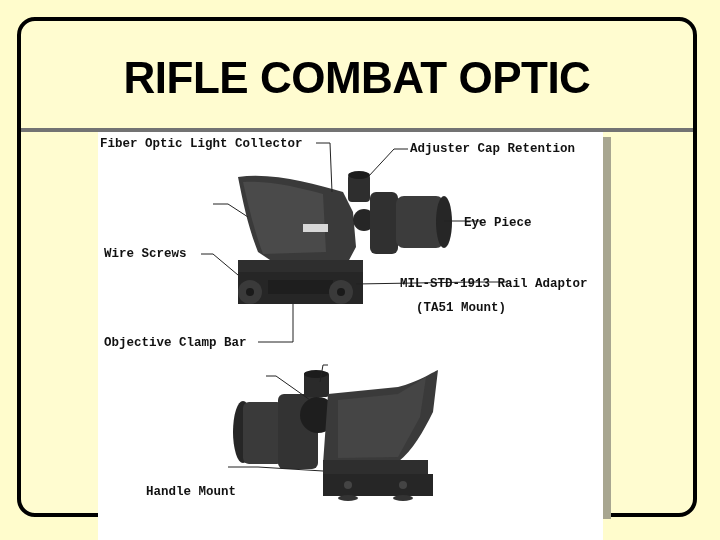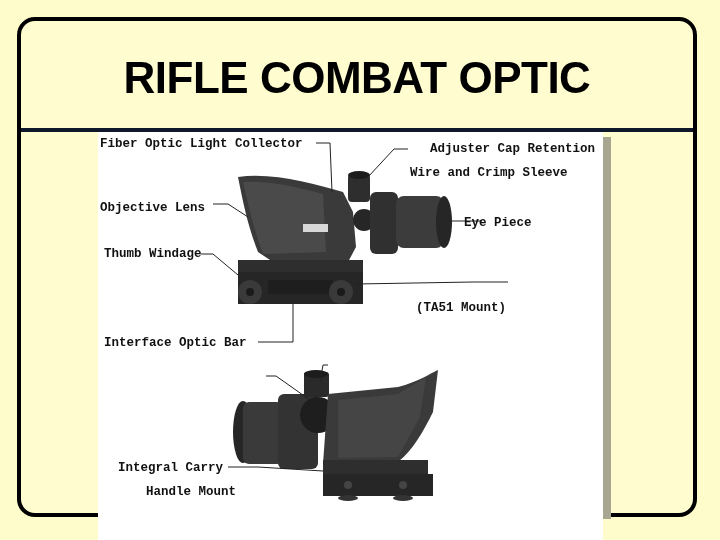--- a/index.html
+++ b/index.html
@@ -1,18 +1,18 @@
 <!DOCTYPE html>
 <html><head>
 <meta charset="utf-8">
 <style>
   html, body { margin:0; padding:0; }
   body { width:720px; height:540px; background:#fffccc; position:relative; overflow:hidden; font-family:"Liberation Sans", sans-serif; }
   .frame { position:absolute; left:17px; top:17px; width:680px; height:500px; border:4px solid #000; border-radius:18px; box-sizing:border-box; background:#fffcd0; }
-  .title-bar { position:absolute; left:0; top:0; right:0; height:107px; border-bottom:4px solid #0f172a; display:flex; align-items:center; justify-content:center; }
+  .title-bar { position:absolute; left:0; top:0; right:0; height:107px; border-bottom:4px solid #737373; display:flex; align-items:center; justify-content:center; }
   .title { font-family:"Liberation Sans", sans-serif; font-weight:bold; font-size:44px; color:#000; letter-spacing:-0.5px; margin-top:6px; }
   .panel-shadow { position:absolute; left:103px; top:137px; width:508px; height:382px; background:#a8a690; }
   .panel { position:absolute; left:98px; top:132px; width:505px; height:438px; background:#fff; overflow:hidden; }
   .lbl { position:absolute; font-family:"Liberation Mono", "DejaVu Sans Mono", monospace; font-weight:bold; font-size:12.5px; color:#111; white-space:nowrap; line-height:15px; }
   svg.lines { position:absolute; left:0; top:0; }
 </style>
 </head>
 <body>
 
 <div class="frame">
@@ -74,23 +74,21 @@
       <polyline points="310,17 296,17 270,45"></polyline>
       <polyline points="384,89 346,89"></polyline>
       <polyline points="410,150 375,150 258,152"></polyline>
       <polyline points="230,233 225,233 222,250"></polyline>
       <polyline points="168,244 178,244 212,268"></polyline>
       <polyline points="130,335 160,335 225,339"></polyline>
     </g>
   </svg>
 
   <div class="lbl" style="left:2px; top:5px;">Fiber Optic Light Collector</div>
-  <div class="lbl" style="left:2px; top:69px;">Objective Lens</div>
-  <div class="lbl" style="left:6px; top:115px;">Thumb Windage</div>
-  <div class="lbl" style="left:6px; top:204px;">Interface Optic Bar</div>
-  <div class="lbl" style="left:312px; top:10px;margin-left:20px;">Adjuster Cap Retention</div>
-  <div class="lbl" style="left:312px; top:34px;">Wire and Crimp Sleeve</div>
+  <div class="lbl" style="left:6px; top:115px;">Wire Screws</div>
+  <div class="lbl" style="left:6px; top:204px;">Objective Clamp Bar</div>
+  <div class="lbl" style="left:312px; top:10px;">Adjuster Cap Retention</div>
   <div class="lbl" style="left:366px; top:84px;">Eye Piece</div>
+  <div class="lbl" style="left:302px; top:145px;">MIL-STD-1913 Rail Adaptor</div>
   <div class="lbl" style="left:318px; top:169px;">(TA51 Mount)</div>
 
-  <div class="lbl" style="left:20px; top:329px;">Integral Carry</div>
   <div class="lbl" style="left:48px; top:353px;">Handle Mount</div>
 </div>
 
 </body></html>

